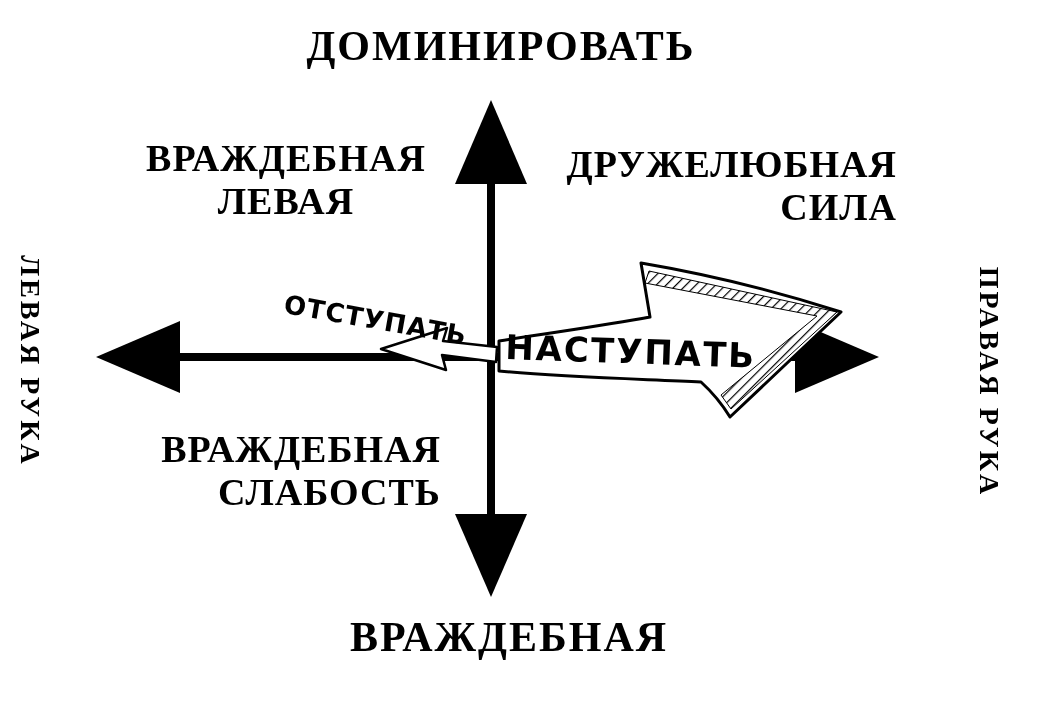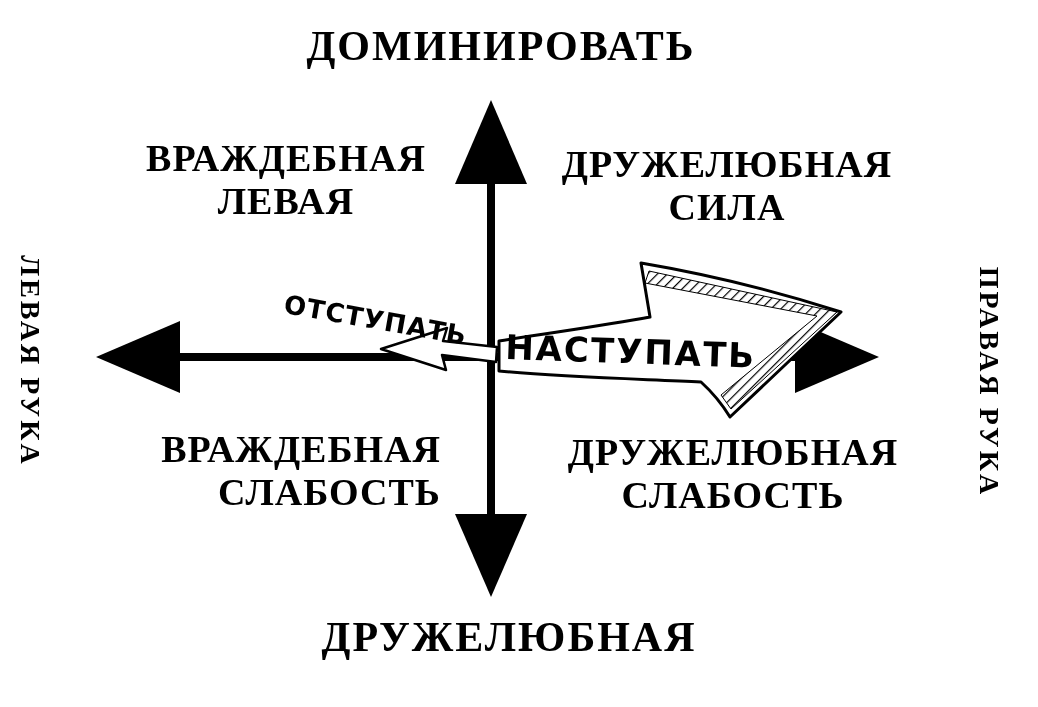--- a/index.html
+++ b/index.html
@@ -39,21 +39,21 @@
     font-weight: 700;
     font-size: 38px;
     line-height: 1.12;
     text-align: center;
     width: 340px;
     transform: translate(-50%, -50%);
     letter-spacing: 1px;
     white-space: normal;
   }
   .q-tl { left: 286px; top: 180px; }
-  .q-tr { left: 727px; top: 186px; }
+  .q-tr { left: 727px; top: 186px; text-align: right; }
   .q-bl { left: 271px; top: 471px; text-align: right; }
   .q-br { left: 733px; top: 474px; }
 
   .hand {
     position: absolute;
     font-family: "DejaVu Sans", sans-serif;
     font-weight: 700;
     color: #000;
     white-space: nowrap;
     transform-origin: 0 0;
@@ -106,25 +106,24 @@
                C 712 275, 782 293, 841 312
                L 730 417
                C 722 404, 712 392, 701 382
                C 640 379, 560 377, 499 371
                Z" fill="#ffffff" stroke="#000" stroke-width="3" stroke-linejoin="round"></path>
       <path d="M 649 271 L 837 312 L 731 409 L 721 395 L 817 316 L 645 283 Z" fill="url(#hatch)" stroke="#000" stroke-width="1"></path>
     </g>
   </svg>
 
   <div class="lbl axis-top">ДОМИНИРОВАТЬ</div>
-  <div class="lbl axis-bottom">ДРУЖЕЛЮБНАЯ</div>
+  <div class="lbl axis-bottom">ВРАЖДЕБНАЯ</div>
   <div class="side side-left">ЛЕВАЯ РУКА</div>
   <div class="side side-right">ПРАВАЯ РУКА</div>
 
   <div class="quad q-tl">ВРАЖДЕБНАЯ ЛЕВАЯ</div>
   <div class="quad q-tr">ДРУЖЕЛЮБНАЯ СИЛА</div>
   <div class="quad q-bl">ВРАЖДЕБНАЯ СЛАБОСТЬ</div>
-  <div class="quad q-br">ДРУЖЕЛЮБНАЯ СЛАБОСТЬ</div>
 
   <div class="hand hand-retreat">ОТСТУПАТЬ</div>
   <div class="hand hand-advance">НАСТУПАТЬ</div>
 
 </div>
 
 </body></html>

